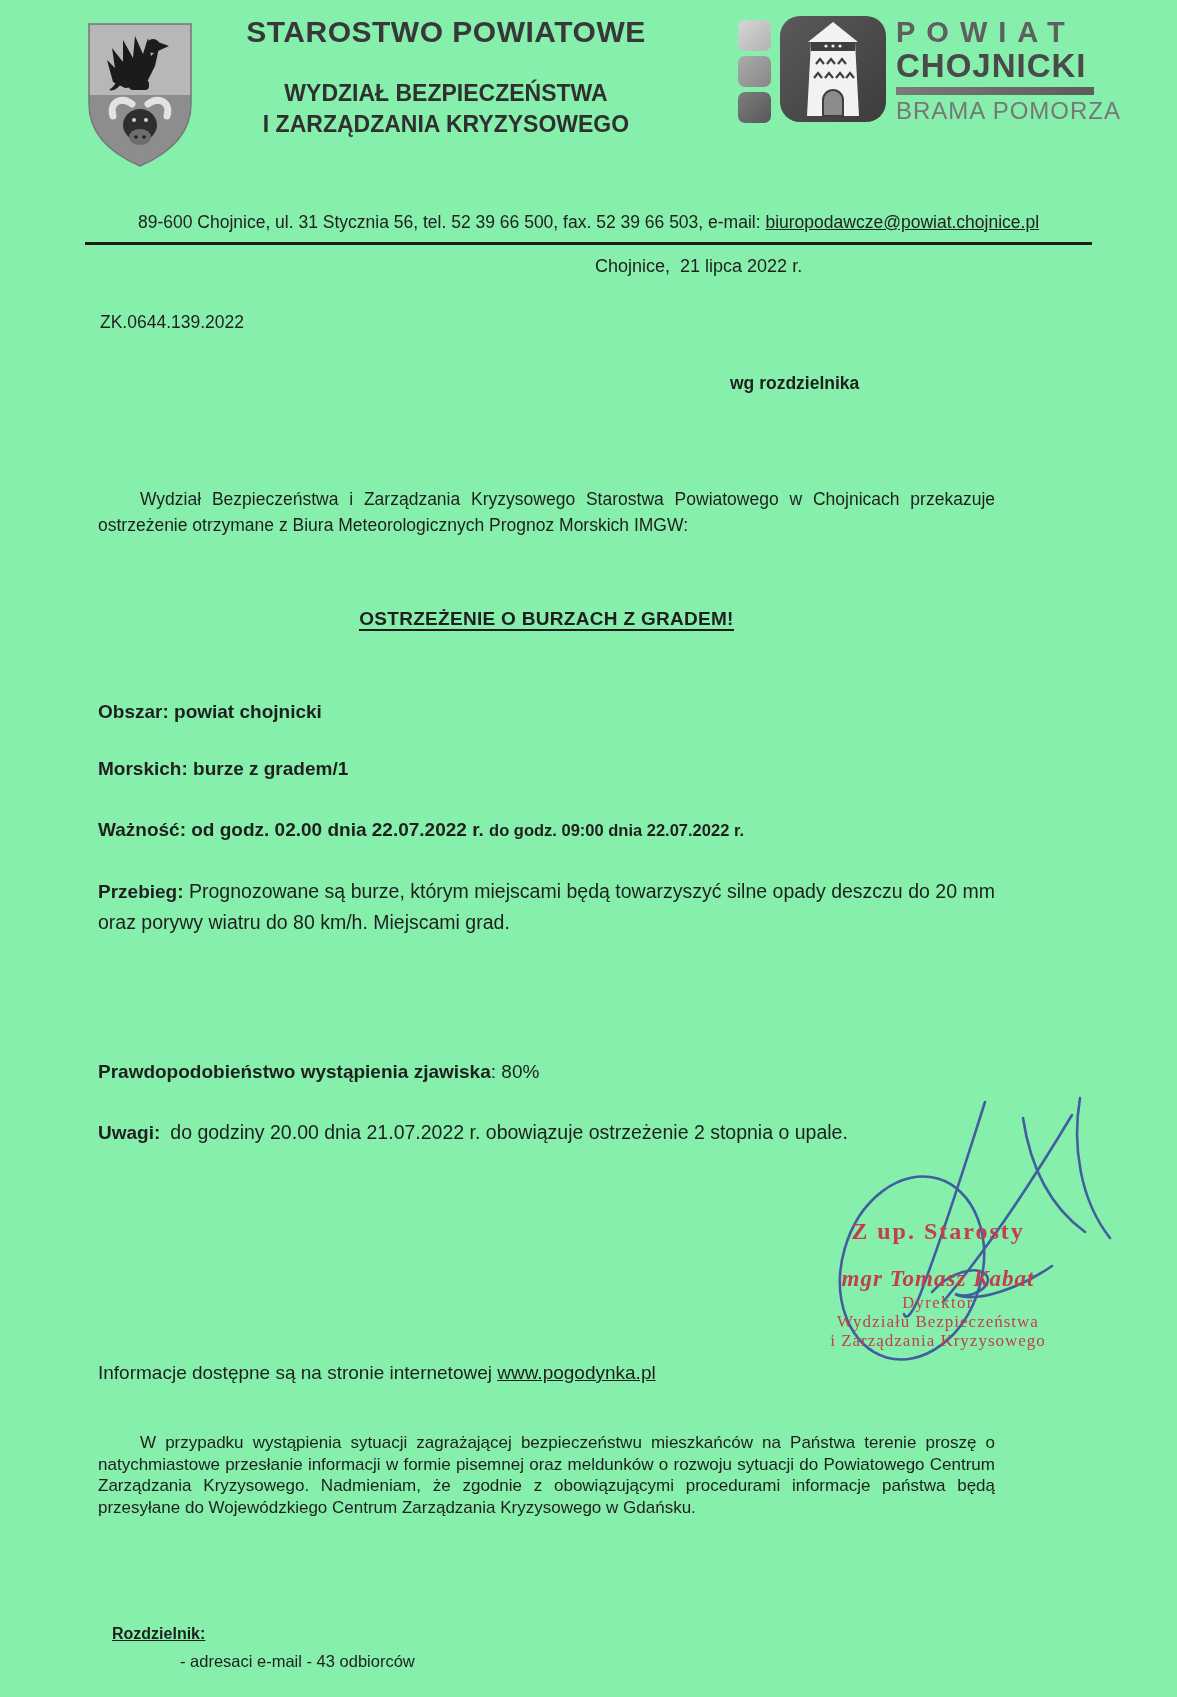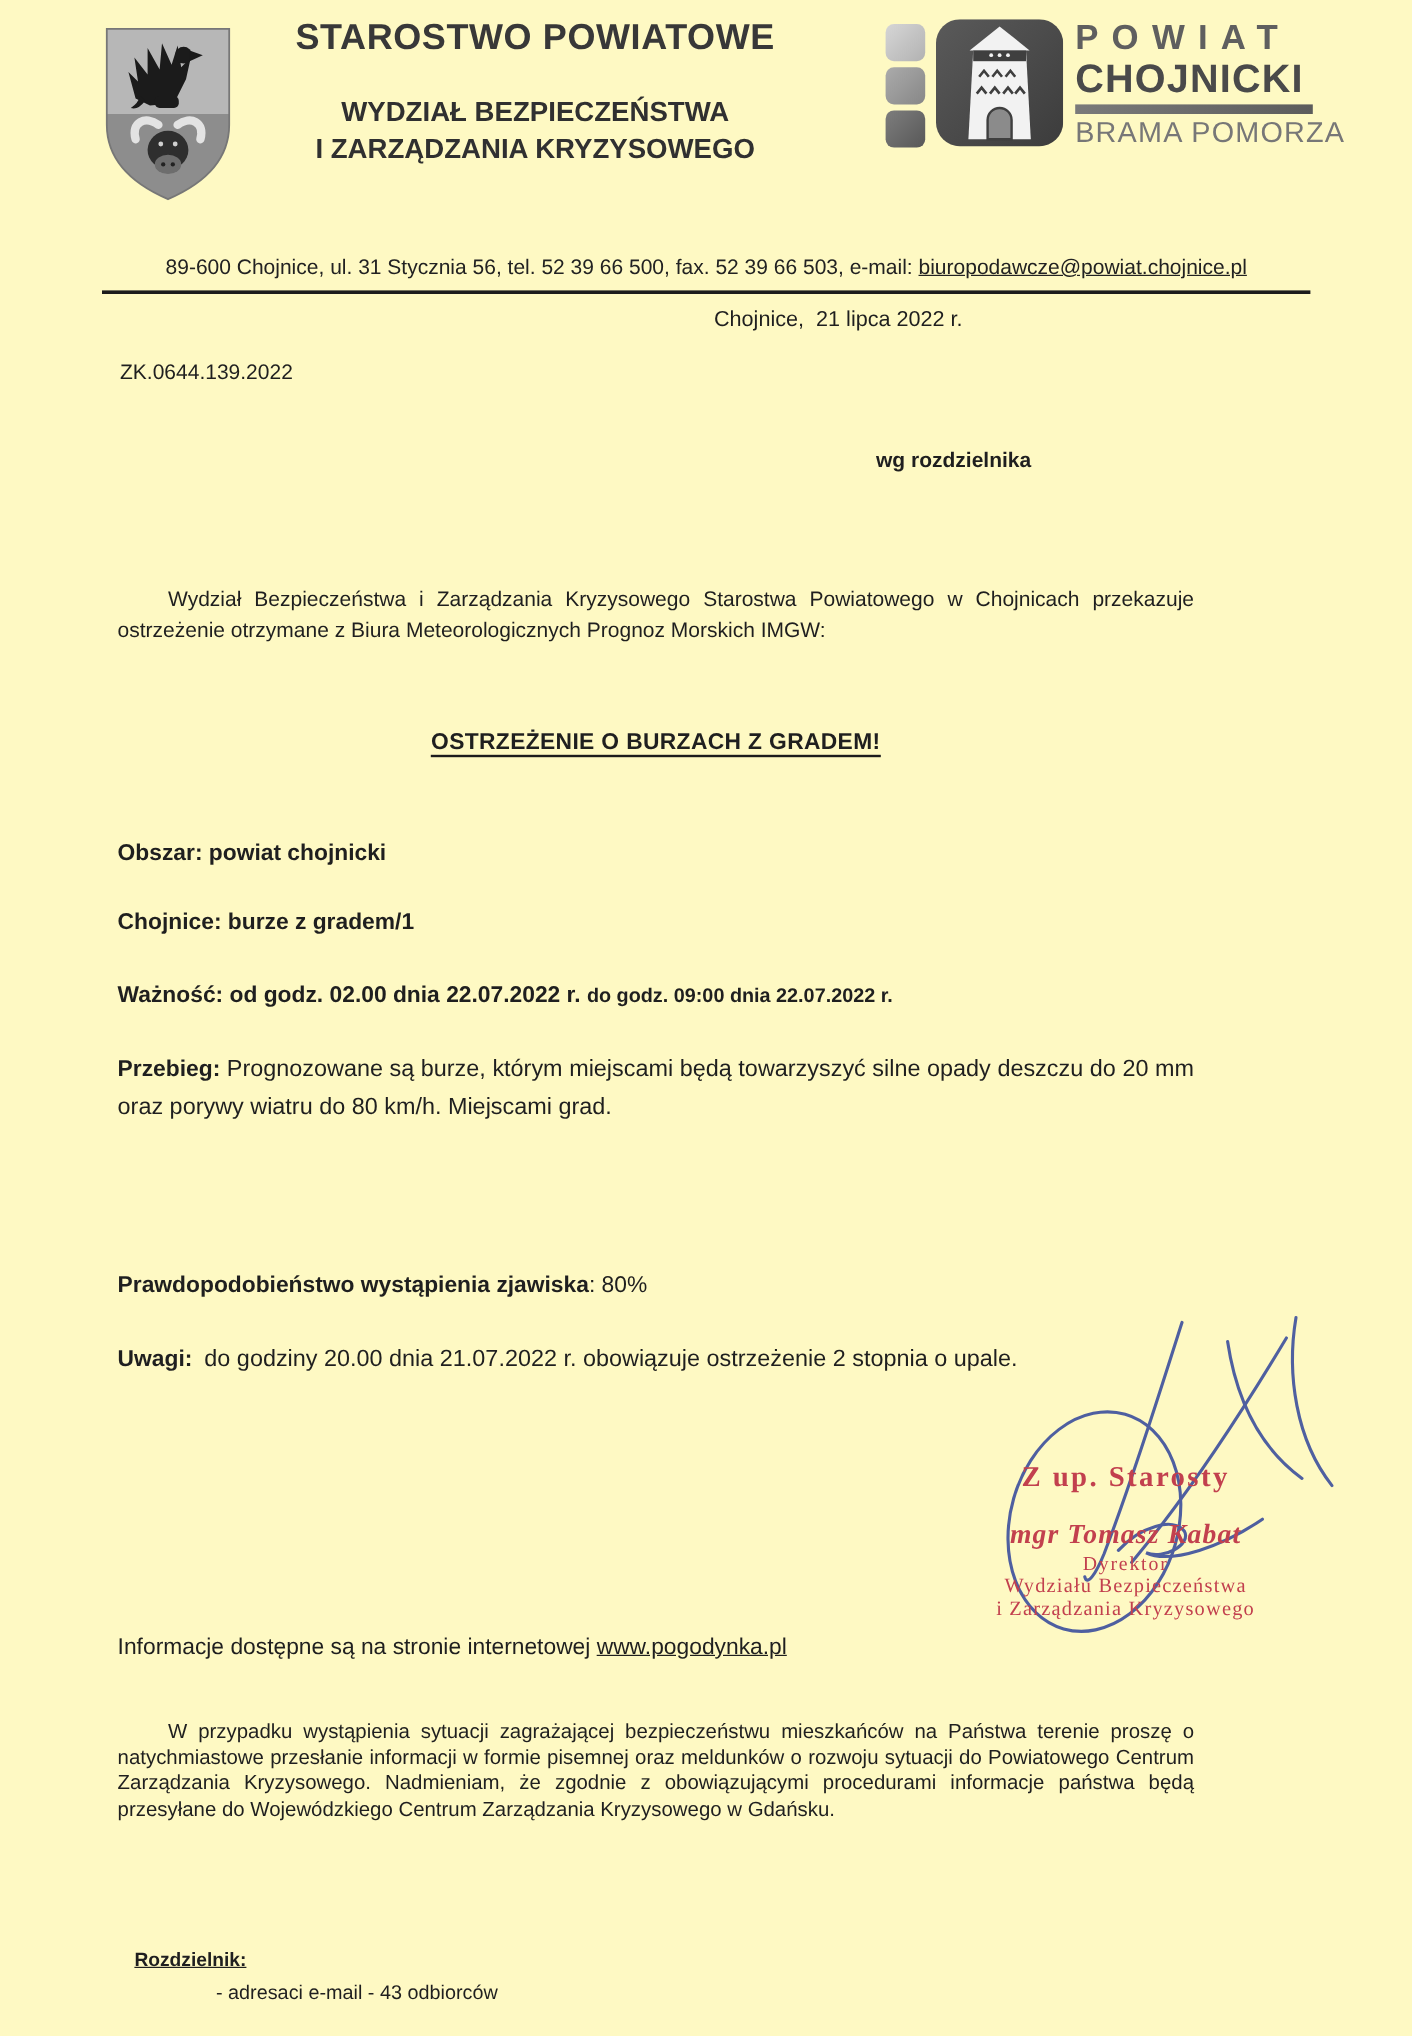--- a/index.html
+++ b/index.html
@@ -1,20 +1,20 @@
 <!DOCTYPE html>
 <html><head>
 <meta charset="utf-8">
 <style>
   html,body{margin:0;padding:0;background:#e8e8e8;}
   .page{
     position:relative;
     width:1177px;height:1697px;
     margin:0 auto;
-    background:#fef9c3;
+    background:#86efac;
     font-family:"Liberation Sans", sans-serif;
     color:#1f1f1f;
     overflow:hidden;
   }
   .abs{position:absolute;}
 
   
   .org-block{left:228px;top:12px;width:436px;text-align:center;color:#383838;}
   .org-title{font-size:30px;font-weight:bold;line-height:39px;letter-spacing:.5px;}
   .dept-title{font-size:23px;font-weight:bold;line-height:31px;margin-top:27px;color:#303030;}
@@ -30,21 +30,21 @@
   .logo-powiat{font-size:29px;font-weight:600;color:#5f5f5f;letter-spacing:11px;line-height:32px;white-space:nowrap;}
   .logo-chojnicki{font-size:33px;font-weight:800;color:#4a4a4a;letter-spacing:1px;line-height:36px;white-space:nowrap;}
   .logo-bar{height:8px;background:linear-gradient(90deg,#7a7a7a,#5c5c5c);margin:3px 0 2px 0;width:198px;}
   .logo-brama{font-size:24px;font-weight:400;color:#777;letter-spacing:1px;white-space:nowrap;}
 
   .addr-line{left:85px;top:212px;width:1007px;text-align:center;font-size:17.5px;font-weight:normal;color:#222;white-space:nowrap;}
   .addr-line .link{text-decoration:underline;}
   .head-rule{left:85px;top:242px;width:1007px;height:3px;background:#1c1c1c;}
 
   .date-line{left:595px;top:256px;width:470px;font-size:18px;white-space:pre-wrap;}
-  .ref-number{left:100px;top:300px;font-size:17.5px;}
+  .ref-number{left:100px;top:312px;font-size:17.5px;}
   .wg-note{left:730px;top:373px;font-size:17.5px;font-weight:bold;}
 
   
   .intro{left:98px;top:486px;width:897px;font-size:17.5px;line-height:26px;text-align:justify;text-indent:42px;}
   .warn-title{left:98px;top:608px;width:897px;text-align:center;}
   .warn-title span{font-size:19px;font-weight:bold;letter-spacing:.3px;border-bottom:2.5px solid #1c1c1c;padding-bottom:0;}
 
   .field{left:98px;font-size:19px;font-weight:bold;}
   .f-obszar{top:701px;}
   .f-zjawisko{top:758px;}
@@ -169,21 +169,21 @@
   <div class="abs wg-note">wg rozdzielnika</div>
 
   <div class="abs intro">Wydział Bezpieczeństwa i Zarządzania Kryzysowego Starostwa Powiatowego w Chojnicach przekazuje ostrzeżenie otrzymane z Biura Meteorologicznych Prognoz Morskich IMGW:</div>
 
   <div class="abs warn-title">
     <span>OSTRZEŻENIE O BURZACH Z GRADEM!</span>
   </div>
 
   <div class="abs field f-obszar"><span>Obszar:</span><span> powiat chojnicki</span></div>
 
-  <div class="abs field f-zjawisko"><span>Chojnice:</span><span> burze z gradem/1</span></div>
+  <div class="abs field f-zjawisko"><span>Morskich:</span><span> burze z gradem/1</span></div>
 
   <div class="abs field f-waznosc"><span>Ważność:</span><span style="white-space:pre-wrap;"> od godz. 02.00 dnia 22.07.2022 r. </span><span class="small">do godz. 09:00 dnia 22.07.2022 r.</span></div>
 
   <div class="abs field f-przebieg"><b>Przebieg:</b><span> Prognozowane są burze, którym miejscami będą towarzyszyć silne opady deszczu do 20 mm oraz porywy wiatru do 80 km/h. Miejscami grad.</span></div>
 
   <div class="abs field f-prawdo"><span>Prawdopodobieństwo wystąpienia zjawiska</span><span class="val">: 80%</span></div>
 
   <div class="abs field f-uwagi"><b>Uwagi:</b><span>do godziny 20.00 dnia 21.07.2022 r. obowiązuje ostrzeżenie 2 stopnia o upale.</span></div>
 
   <svg class="abs sig-svg" width="350" height="300" viewBox="0 0 350 300">

